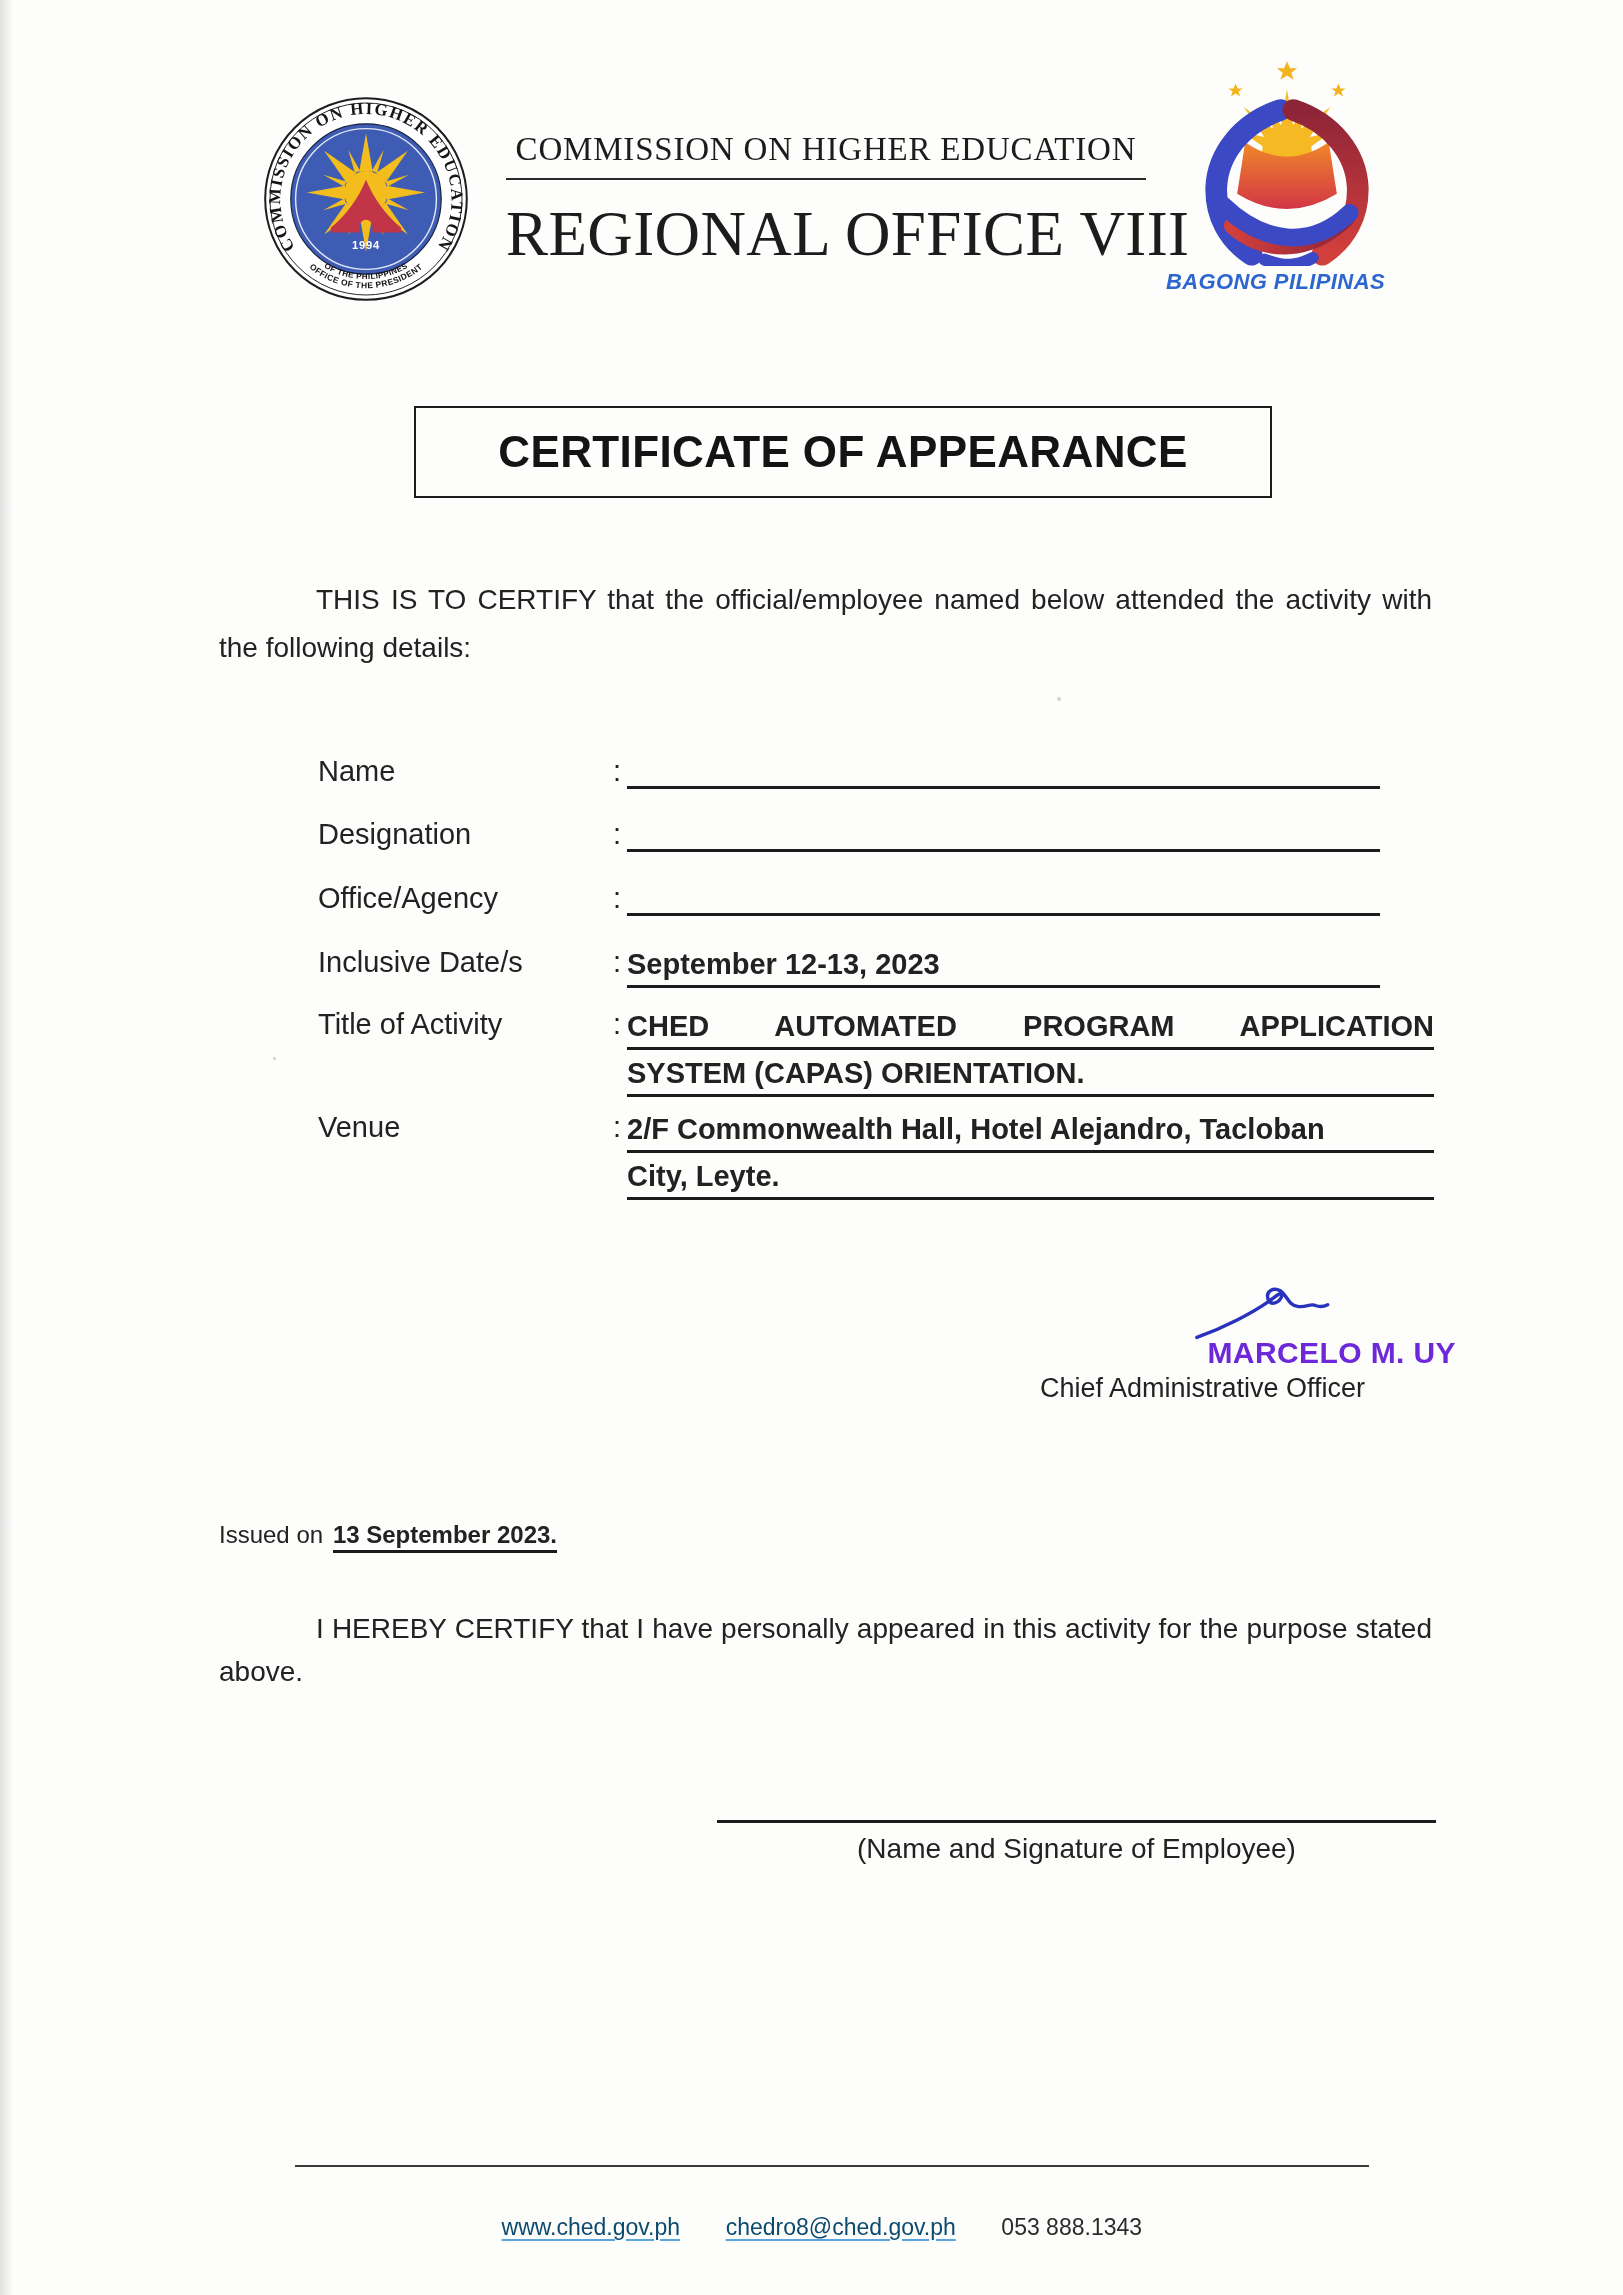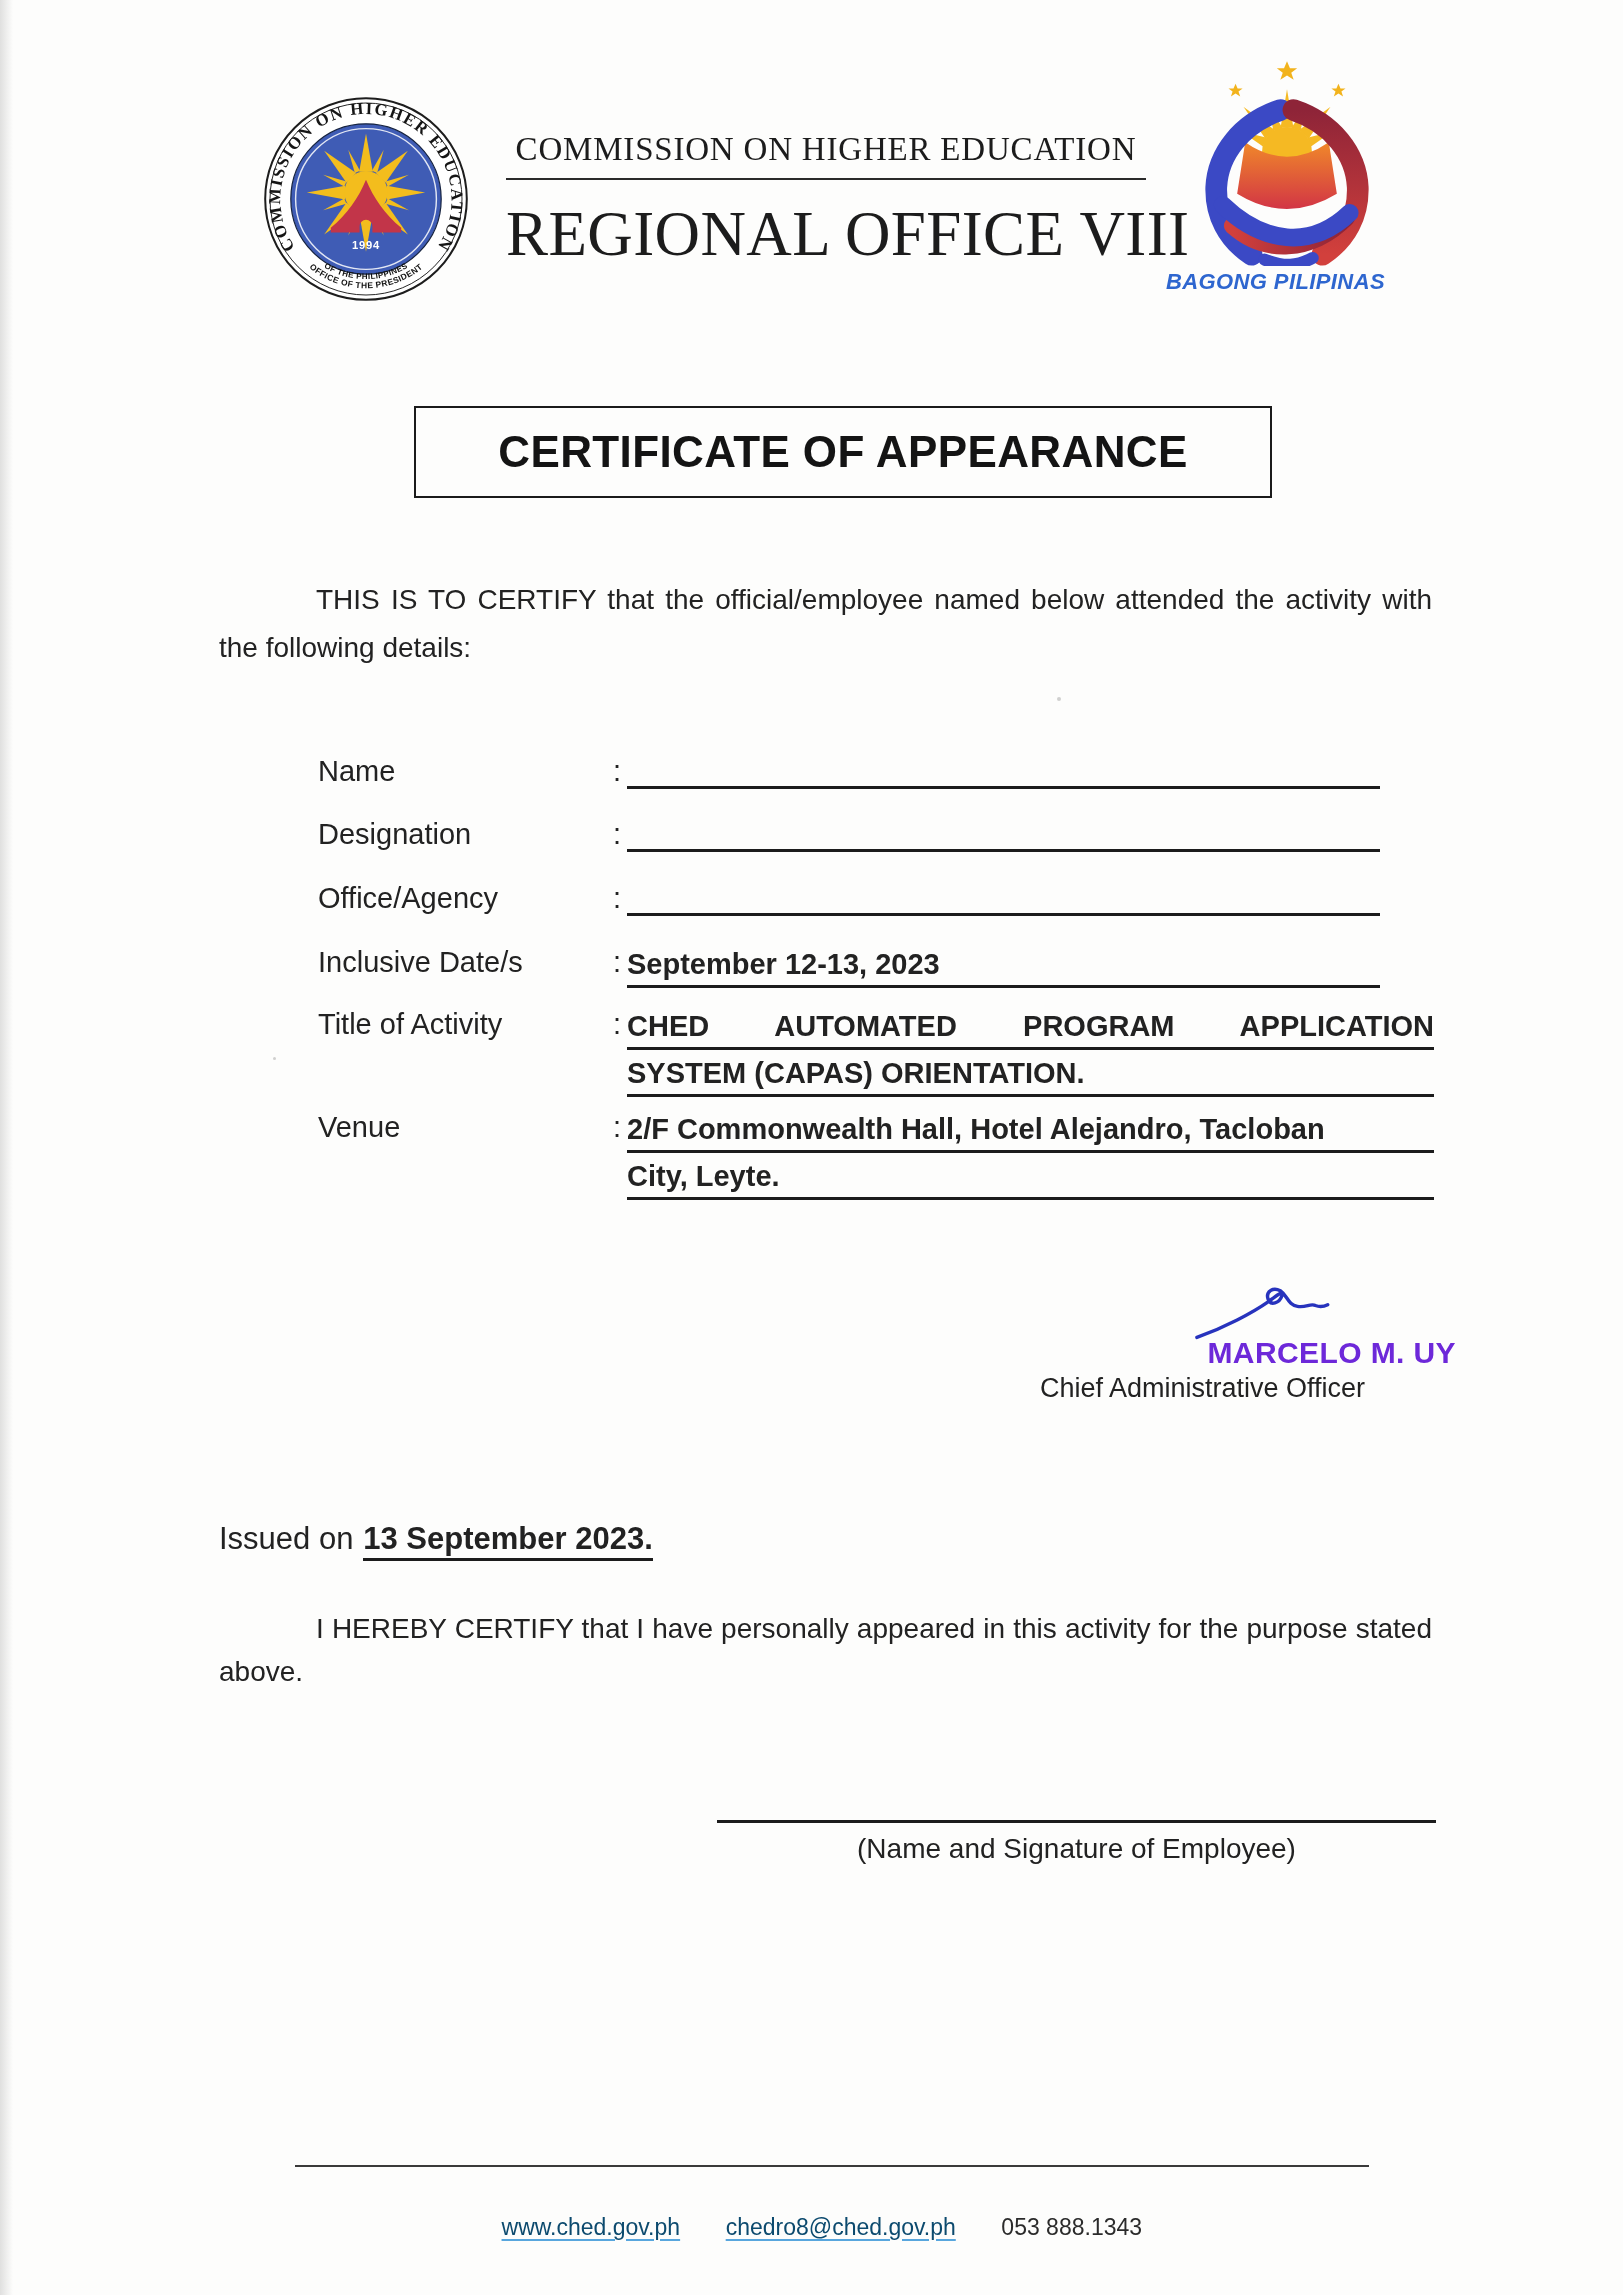--- a/index.html
+++ b/index.html
@@ -32,21 +32,21 @@
   .w1{width:753px;} .w2{width:807px;}
   .blankline{height:31px;border-bottom:3.3px solid #1c1c1c;}
   .vline{display:block;width:100%;font-weight:bold;line-height:36px;padding-bottom:3.3px;border-bottom:3.3px solid #1c1c1c;margin-bottom:4.9px;white-space:nowrap;overflow:visible;}
   span.vline{display:inline-block;}
   .just{text-align:justify;text-align-last:justify;white-space:normal;}
   
   .sign-squiggle{left:1192px;top:1285px;width:139px;height:59px;}
   .sign-name{left:949px;top:1336px;width:507px;text-align:right;font-size:30px;font-weight:bold;color:#6d28d9;letter-spacing:0.4px;}
   .sign-role{left:949px;top:1373px;width:507px;text-align:center;font-size:27px;color:#222;}
   
-  .issued{left:219px;top:1521px;font-size:31px;color:#222;}
+  .issued{left:219px;top:1521px;font-size:24px;color:#222;}
   .issued-date{font-weight:bold;border-bottom:3.3px solid #1c1c1c;padding-bottom:1.6px;margin-left:9.8px;}
   
   .emp-line{left:717px;top:1820px;width:719px;border-top:3.3px solid #1c1c1c;height:0;}
   .emp-caption{left:717px;top:1833px;width:719px;text-align:center;font-size:28px;color:#222;}
   
   .f-rule{left:295px;top:2165px;width:1074px;border-top:2.5px solid #3a3a3a;height:0;}
   .f-address{left:0;top:2183px;width:1624px;text-align:center;font-size:23px;color:#262626;}
   .f-links{left:0;top:2214px;width:1624px;text-align:center;font-size:23px;color:#262626;}
   .f-link{color:#0c4a6e;text-decoration:underline;text-decoration-color:#58a6dd;text-underline-offset:4.1px;margin:0 19.6px;}
   .f-phone{color:#2b2b2b;margin-left:19.6px;}

